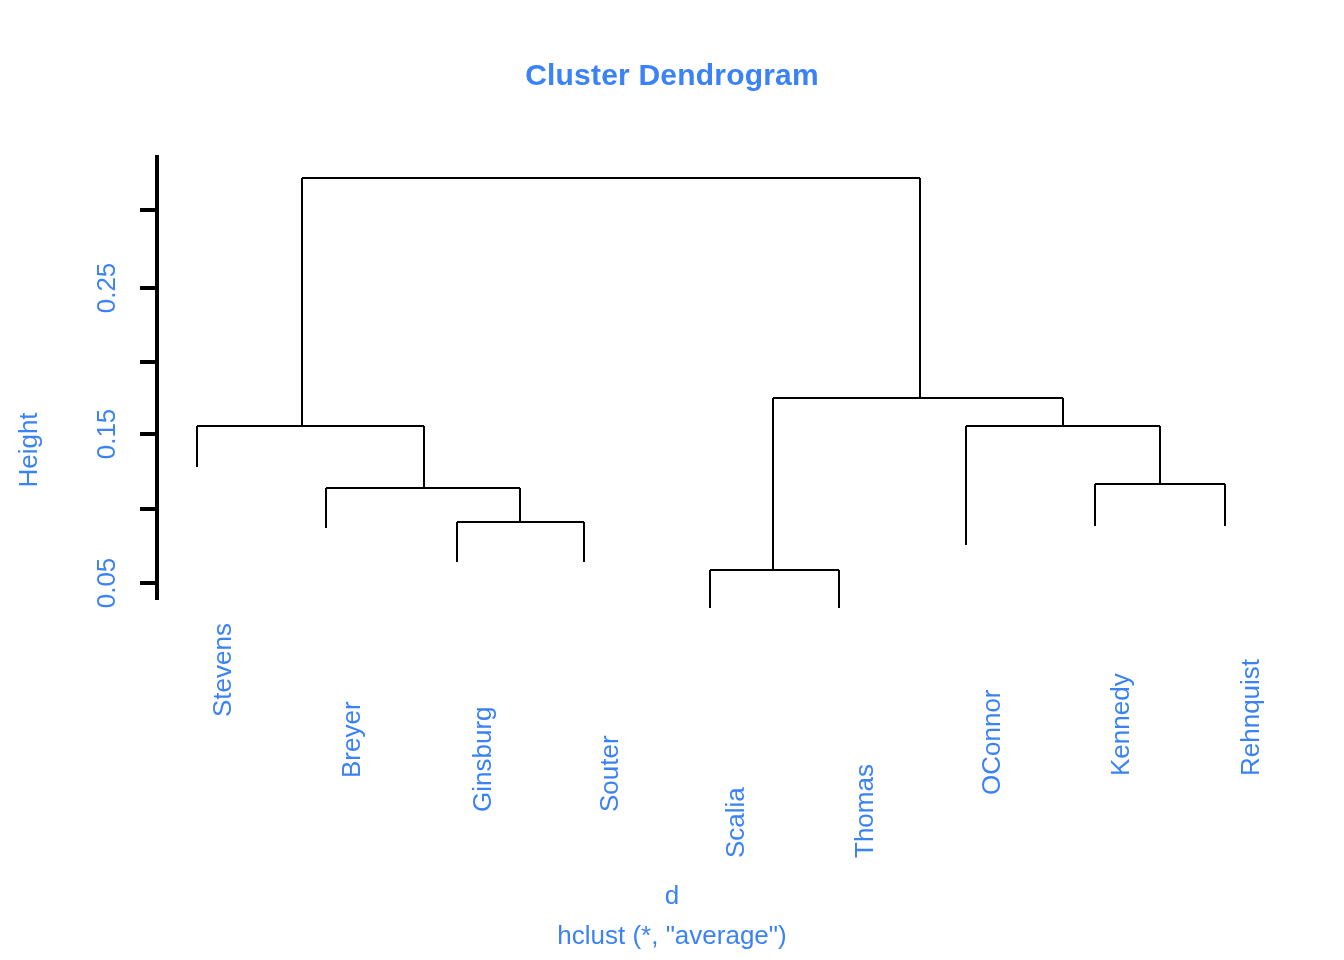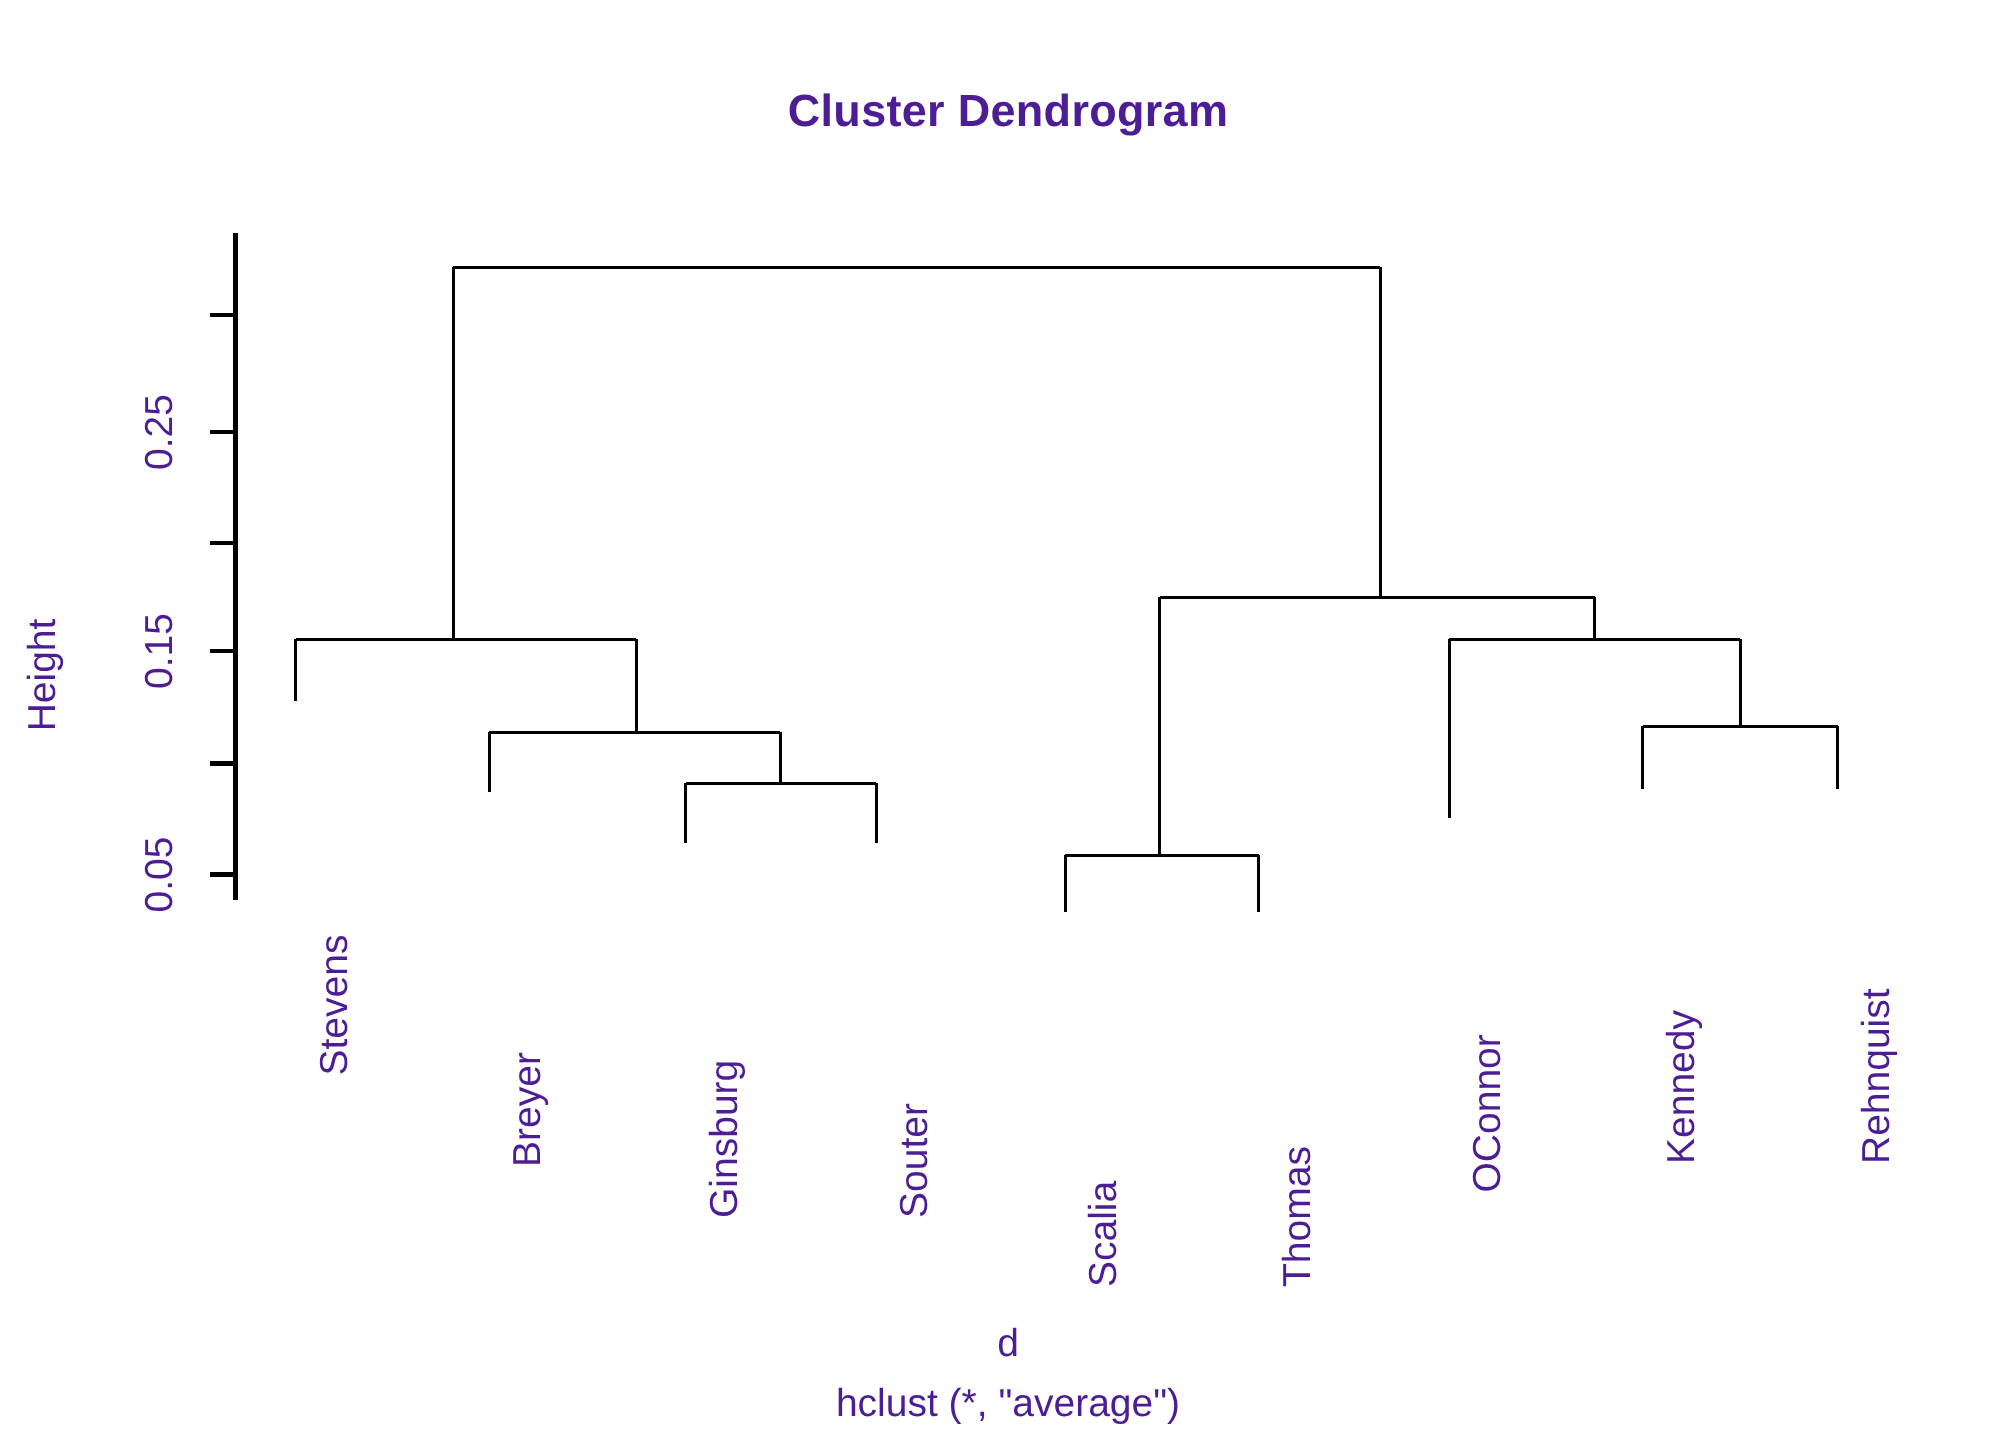--- a/index.html
+++ b/index.html
@@ -6,21 +6,21 @@
     margin: 0;
     padding: 0;
     background: #ffffff;
   }
   #plot-root {
     position: relative;
     width: 1344px;
     height: 960px;
     background: #ffffff;
     font-family: "Liberation Sans", sans-serif;
-    color: #4c1d95;
+    color: #3b82f6;
     overflow: hidden;
   }
   #plot-title {
     position: absolute;
     left: 0;
     top: 58px;
     width: 1344px;
     text-align: center;
     font-size: 30px;
     font-weight: bold;

